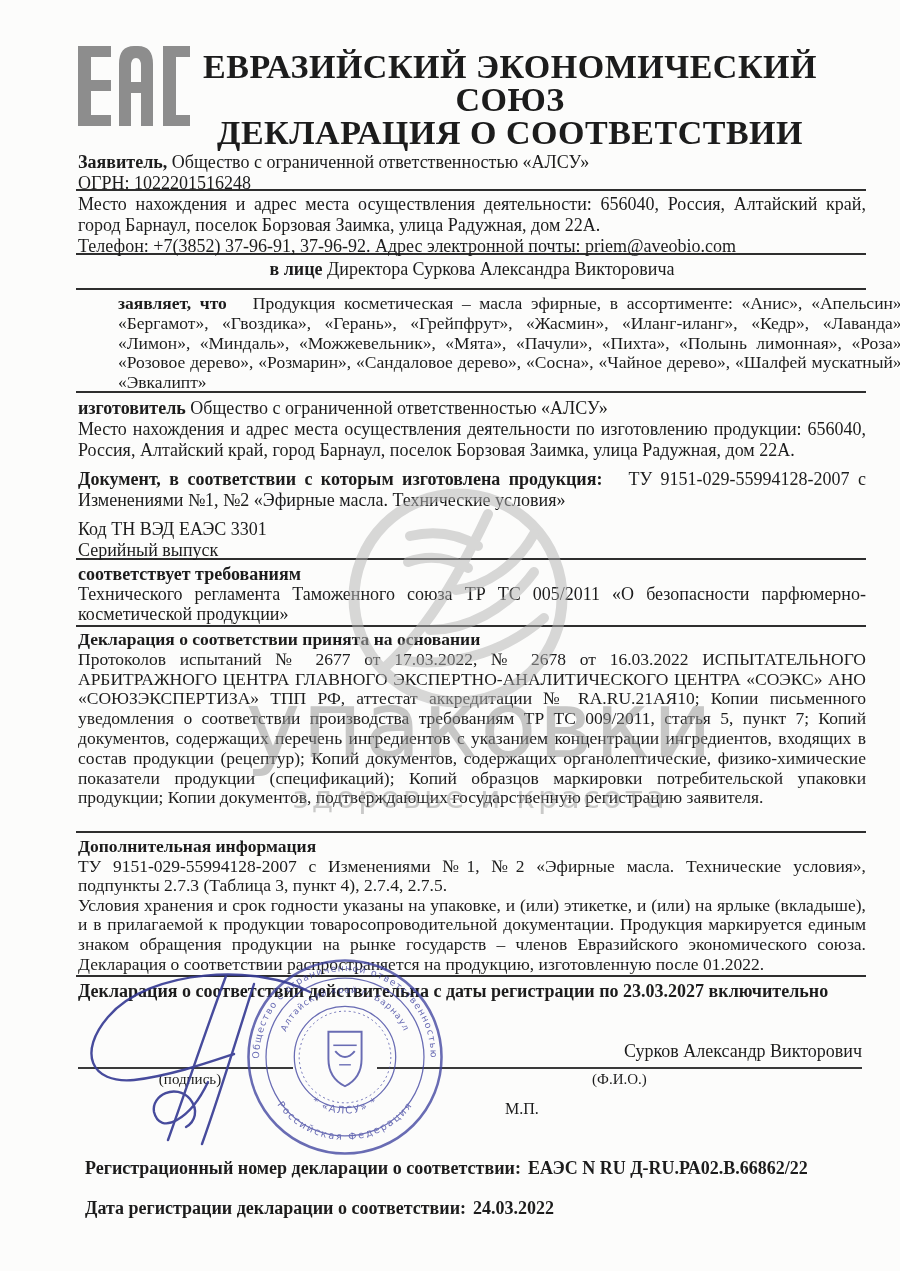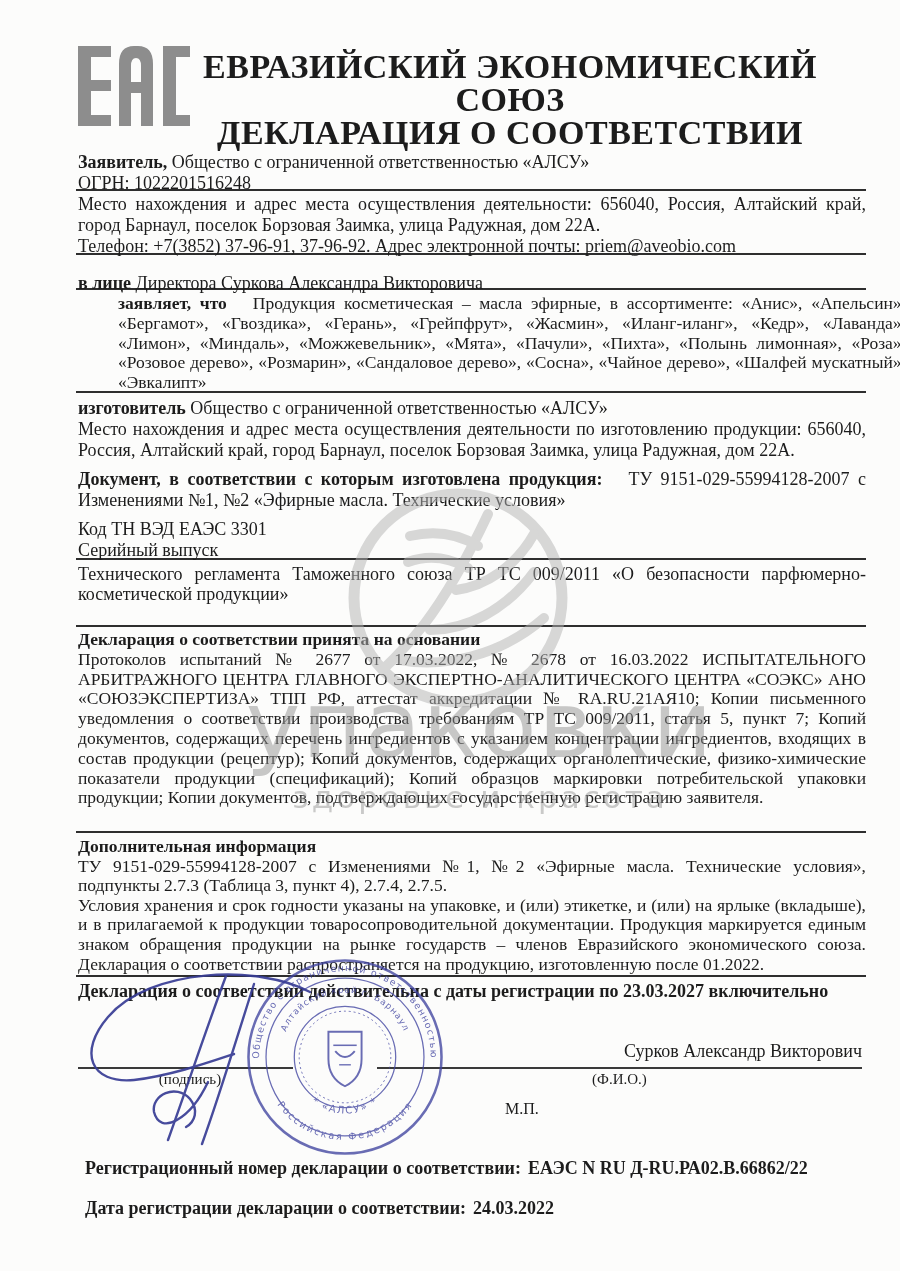--- a/index.html
+++ b/index.html
@@ -78,42 +78,43 @@
     <p><b class="lead">Заявитель,</b>
        <span>Общество с ограниченной ответственностью «АЛСУ»</span></p>
     <p>ОГРН: 1022201516248</p>
   </div>
 
   <div class="sec" style="top:194px;" id="sec-address">
     <p class="just">Место нахождения и адрес места осуществления деятельности: 656040, Россия, Алтайский край, город Барнаул, поселок Борзовая Заимка, улица Радужная, дом 22А.</p>
     <p>Телефон: +7(3852) 37-96-91, 37-96-92. Адрес электронной почты: priem@aveobio.com</p>
   </div>
 
-  <div class="sec" style="top:273px;">
+  <div class="sec" style="top:259px;text-align:center;">
     <p><b class="lead">в лице</b>
        <span>Директора Суркова Александра Викторовича</span></p>
   </div>
 
   <div class="sec" style="top:294px;" id="sec-declare">
     <p class="just"><b class="lead">заявляет, что</b><span class="gap26"></span><span>Продукция косметическая – масла эфирные, в ассортименте: «Анис», «Апельсин», «Бергамот», «Гвоздика», «Герань», «Грейпфрут», «Жасмин», «Иланг-иланг», «Кедр», «Лаванда», «Лимон», «Миндаль», «Можжевельник», «Мята», «Пачули», «Пихта», «Полынь лимонная», «Роза», «Розовое дерево», «Розмарин», «Сандаловое дерево», «Сосна», «Чайное дерево», «Шалфей мускатный», «Эвкалипт»</span></p>
   </div>
 
   <div class="sec" style="top:398px;">
     <p><b class="lead">изготовитель</b>
        <span>Общество с ограниченной ответственностью «АЛСУ»</span></p>
     <p class="just">Место нахождения и адрес места осуществления деятельности по изготовлению продукции: 656040, Россия, Алтайский край, город Барнаул, поселок Борзовая Заимка, улица Радужная, дом 22А.</p>
     <div class="parasep"></div>
     <p class="just"><b class="lead">Документ, в соответствии с которым изготовлена продукция:</b><span class="gap26"></span><span>ТУ 9151-029-55994128-2007 с Изменениями №1, №2 «Эфирные масла. Технические условия»</span></p>
     <div class="parasep"></div>
     <p>Код ТН ВЭД ЕАЭС 3301</p>
     <p>Серийный выпуск</p>
   </div>
 
   <div class="sec" style="top:564px;" id="sec-compliance">
-    <p class="just">Технического регламента Таможенного союза ТР ТС 009/2011 «О безопасности парфюмерно-косметической продукции»</p>
+    <p><b class="lead">соответствует требованиям</b></p>
+    <p class="just">Технического регламента Таможенного союза ТР ТС 005/2011 «О безопасности парфюмерно-косметической продукции»</p>
   </div>
 
   <div class="sec" style="top:630px;" id="sec-basis">
     <p><b class="lead">Декларация о соответствии принята на основании</b></p>
     <p class="just">Протоколов испытаний № 2677 от 17.03.2022, № 2678 от 16.03.2022 ИСПЫТАТЕЛЬНОГО АРБИТРАЖНОГО ЦЕНТРА ГЛАВНОГО ЭКСПЕРТНО-АНАЛИТИЧЕСКОГО ЦЕНТРА «СОЭКС» АНО «СОЮЗЭКСПЕРТИЗА» ТПП РФ, аттестат аккредитации № RA.RU.21АЯ10; Копии письменного уведомления о соответствии производства требованиям ТР ТС 009/2011, статья 5, пункт 7; Копий документов, содержащих перечень ингредиентов с указанием концентрации ингредиентов, входящих в состав продукции (рецептур); Копий документов, содержащих органолептические, физико-химические показатели продукции (спецификаций); Копий образцов маркировки потребительской упаковки продукции; Копии документов, подтверждающих государственную регистрацию заявителя.</p>
   </div>
 
   <div class="sec" style="top:837px;" id="sec-additional">
     <p><b class="lead">Дополнительная информация</b></p>
     <p class="just">ТУ 9151-029-55994128-2007 с Изменениями №1, №2 «Эфирные масла. Технические условия», подпункты 2.7.3 (Таблица 3, пункт 4), 2.7.4, 2.7.5.</p>

